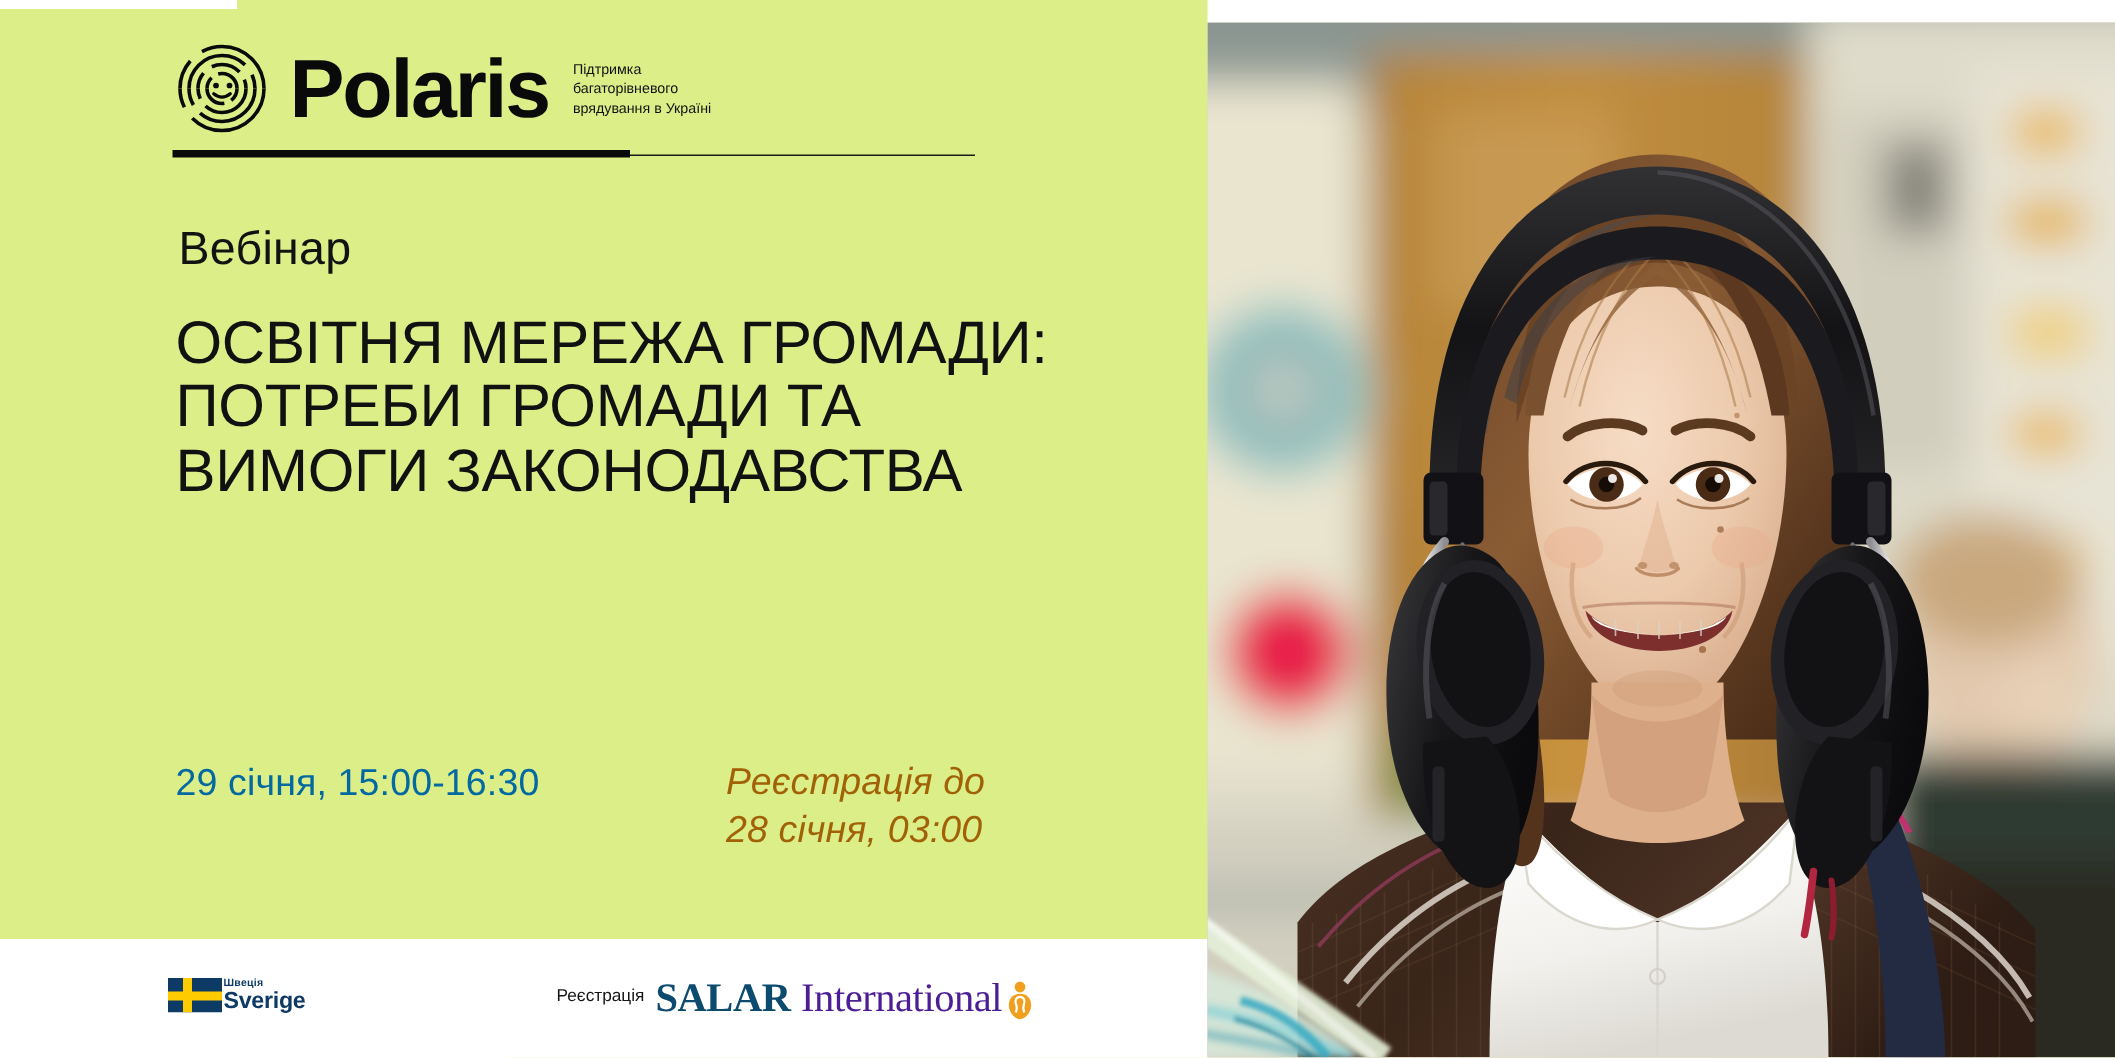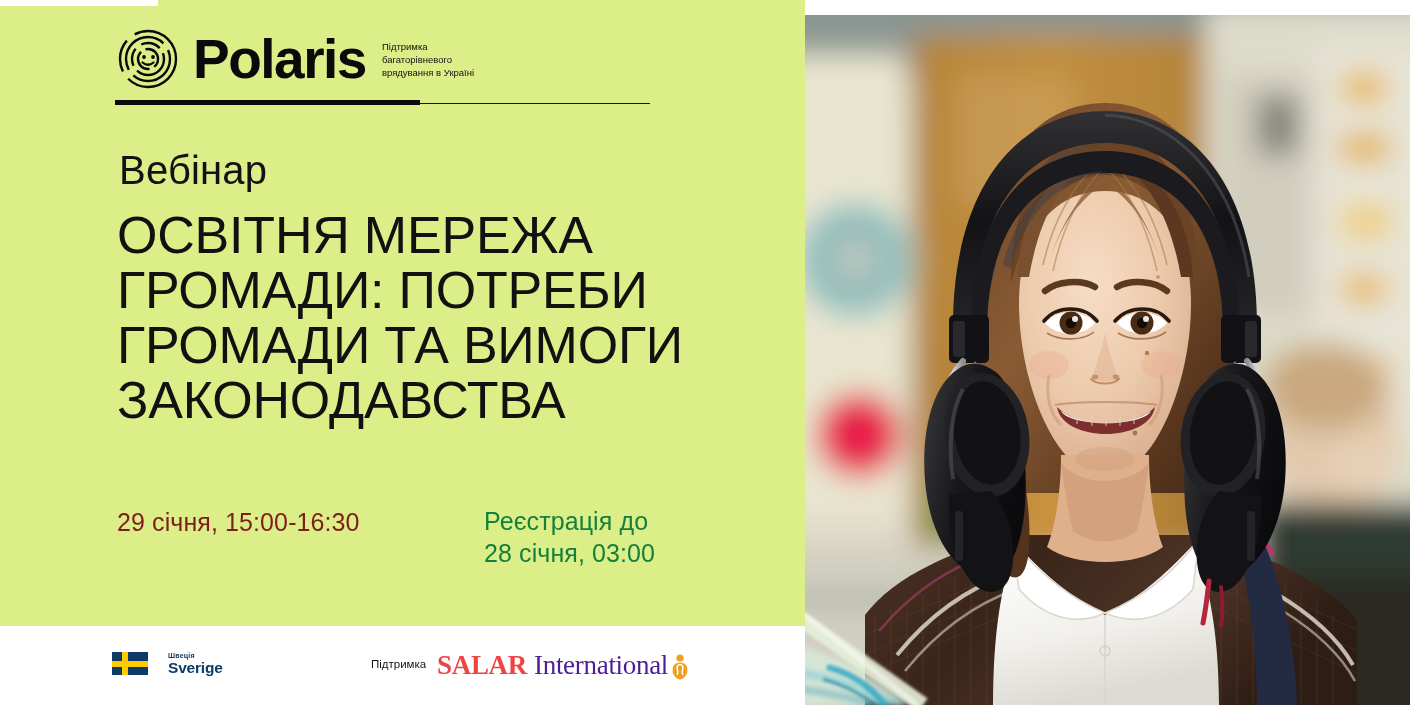--- a/index.html
+++ b/index.html
@@ -88,77 +88,78 @@
     left: 305px; top: 3px;
     width: 230px; height: 1px;
     background: #1a1a1a;
   }
 
   
   #kicker {
     position: absolute;
     left: 119px;
     top: 148px;
-    font-size: 40px;
+    font-size: 31px;
     font-weight: 400;
     color: #121212;
     letter-spacing: 0.2px;
   }
 
   #headline {
     position: absolute;
     left: 117px;
     top: 208px;
     width: 620px;
-    font-size: 52px;
+    font-size: 40px;
     font-weight: 400;
     line-height: 1.06;
     color: #111111;
     letter-spacing: -0.2px;
     text-transform: uppercase;
   }
 
   #datetime {
     position: absolute;
     left: 117px;
     top: 508px;
     font-size: 25px;
     font-weight: 400;
-    color: #7f1d1d;
+    color: #0369a1;
     letter-spacing: 0.1px;
   }
 
   #registration {
     position: absolute;
     left: 484px;
     top: 505px;
     font-size: 25px;
     font-weight: 400;
-    color: #15803d;
+    color: #a16207;
     line-height: 1.28;
     letter-spacing: 0.1px;
+    font-style: italic;
   }
 
   
   #footer {
     position: absolute;
     left: 0;
     top: 626px;
     width: 805px;
     height: 79px;
     background: #ffffff;
   }
 
   #sweden-logo {
     position: absolute;
     left: 112px;
     top: 652px;
     display: flex;
     align-items: center;
-    gap: 20px;
+    gap: 1px;
   }
   #sweden-flag {
     width: 36px; height: 23px;
     display: block;
   }
   #sweden-text { line-height: 1; }
   #sweden-ua {
     font-size: 7px;
     font-weight: 700;
     color: #0e3a66;
@@ -187,21 +188,21 @@
     position: absolute;
     left: 437px;
     top: 650px;
     display: flex;
     align-items: baseline;
   }
   #salar-word {
     font-family: "Liberation Serif", serif;
     font-size: 27px;
     font-weight: 700;
-    color: #ef4444;
+    color: #0c4a6e;
     letter-spacing: -0.3px;
   }
   #salar-intl {
     font-family: "Liberation Serif", serif;
     font-size: 27px;
     font-weight: 400;
     color: #4c1d95;
     letter-spacing: -0.3px;
     margin-left: 7px;
   }
@@ -278,21 +279,21 @@
       <rect x="0" y="0" width="36" height="23" fill="#0e3a66"></rect>
       <rect x="10" y="0" width="6" height="23" fill="#fecb00"></rect>
       <rect x="0" y="9" width="36" height="6" fill="#fecb00"></rect>
     </svg>
     <div id="sweden-text">
       <span id="sweden-ua">Швеція</span>
       <span id="sweden-en">Sverige</span>
     </div>
   </div>
 
-  <div id="implementer-label">Підтримка</div>
+  <div id="implementer-label">Реєстрація</div>
 
   <div id="salar-logo">
     <span id="salar-word">SALAR</span>
     <span id="salar-intl">International</span>
     <svg id="salar-figure" viewBox="0 0 20 28">
       <circle cx="10" cy="6" r="3.6" fill="#f0a01e"></circle>
       <path d="M10 10.5 C5 10.5 2.2 14 2.6 19 C3 23 6 27 10 27.5 C14 27 17 23 17.4 19 C17.8 14 15 10.5 10 10.5 Z" fill="#f0a01e"></path>
       <path d="M10 12.5 C7.6 12.5 6.4 15 7.4 17.6 C8 19.2 8 21 7.2 23" fill="none" stroke="#ffffff" stroke-width="1.5"></path>
       <path d="M10 12.5 C12.4 12.5 13.6 15 12.6 17.6 C12 19.2 12 21 12.8 23" fill="none" stroke="#ffffff" stroke-width="1.5"></path>
     </svg>

